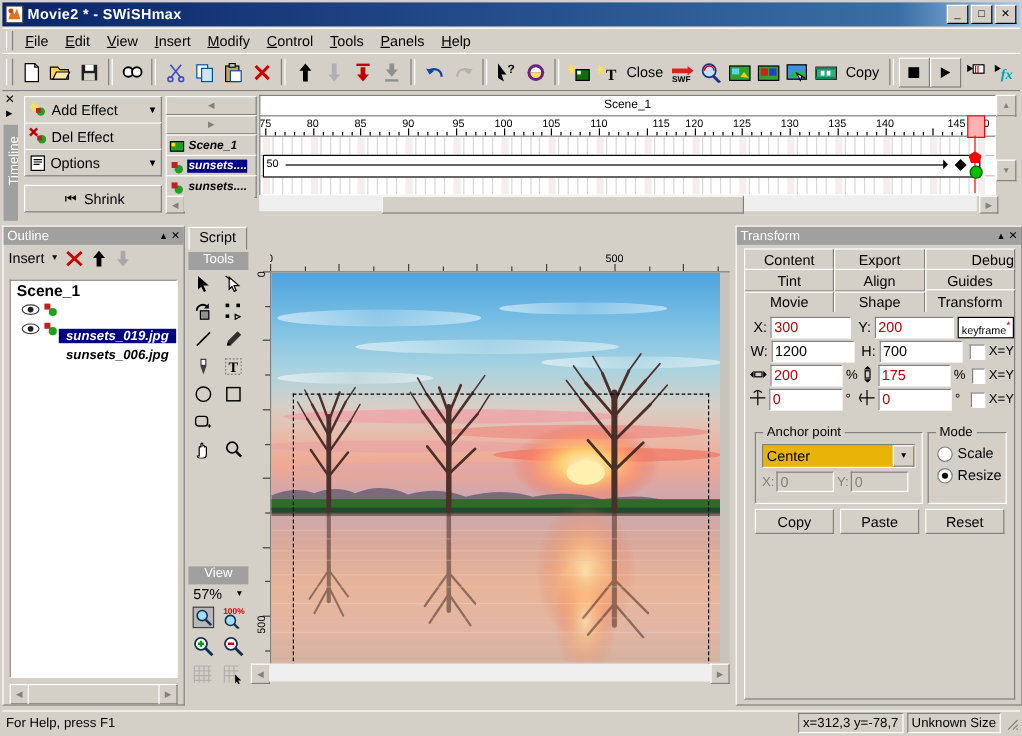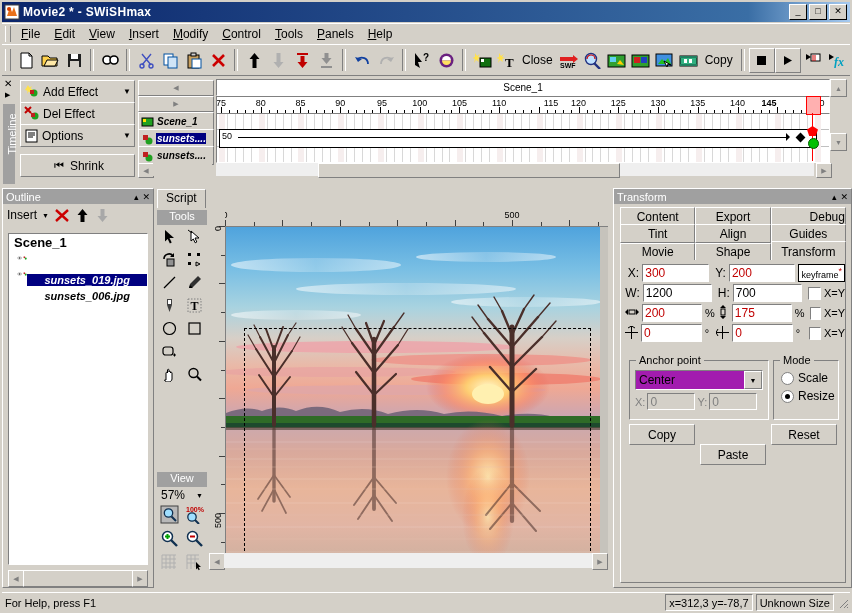--- a/index.html
+++ b/index.html
@@ -74,21 +74,21 @@
   #outline{position:absolute;left:2px;top:188px;width:150px;height:398px;background:#d4d0c8;
     border:1px solid;border-color:#fff #808080 #808080 #fff;}
   .panel-cap{height:15px;background:#a0a0a0;color:#fff;font-size:11px;display:flex;
     align-items:center;padding:0 3px;}
   .panel-cap .cap-t{flex:1;}
   .cap-btn{font-size:9px;color:#000;margin-left:4px;cursor:default;}
   .ol-bar{height:22px;display:flex;align-items:center;gap:5px;padding:0 4px;}
   .ol-list{position:absolute;left:5px;top:44px;right:5px;bottom:22px;background:#fff;
     border:1px solid;border-color:#808080 #fff #fff #808080;overflow:hidden;}
   .ol-row{display:flex;align-items:center;height:16px;font-size:11px;padding-left:2px;}
-  .ol-row .nm{font-style:italic;font-weight:bold;padding:0 17px;margin-top:44px;}
+  .ol-row .nm{font-style:italic;font-weight:bold;padding:0 6px;margin-top:44px;}
   .ol-row.sel .nm{background:#000080;color:#fff;}
   .ol-scene{font-weight:bold;font-size:13px;padding:1px 0 0 5px;}
 
   
   #layout{position:absolute;left:155px;top:188px;width:455px;height:398px;background:#d4d0c8;}
   .tabrow{position:absolute;left:2px;top:2px;height:18px;display:flex;align-items:flex-end;}
   .ltab{height:17px;padding:1px 8px 0;font-size:12px;background:#d4d0c8;
     border:1px solid;border-color:#fff #808080 #808080 #fff;border-bottom:none;margin-right:2px;}
   .ltab.act{height:18px;}
   #tools{position:absolute;left:2px;top:22px;width:50px;}
@@ -131,21 +131,21 @@
   .chk{width:11px;height:11px;background:#fff;border:1px solid;
     border-color:#808080 #fff #fff #808080;}
   .grp{border:1px solid;border-color:#808080 #fff #fff #808080;position:relative;}
   .grp>.gt{position:absolute;left:6px;top:-7px;background:#d4d0c8;padding:0 3px;font-size:11px;}
   .pbtn{height:19px;background:#d4d0c8;border:1px solid;border-color:#fff #808080 #808080 #fff;
     display:flex;align-items:center;justify-content:center;font-size:12px;}
   .radio{width:11px;height:11px;border-radius:50%;background:#fff;
     border:1px solid #808080;display:flex;align-items:center;justify-content:center;}
   .radio i{width:5px;height:5px;border-radius:50%;background:#000;display:none;}
   .radio.on i{display:block;}
-  .combo{height:18px;background:#a21caf;border:1px solid;border-color:#808080 #fff #fff #808080;
+  .combo{height:18px;background:#eab308;border:1px solid;border-color:#808080 #fff #fff #808080;
     display:flex;align-items:center;font-size:12px;padding-left:3px;}
   .combo .ar{margin-left:auto;width:16px;height:16px;background:#d4d0c8;
     border:1px solid;border-color:#fff #808080 #808080 #fff;display:flex;align-items:center;
     justify-content:center;font-size:7px;}
 
   
   #status{position:absolute;left:2px;top:592px;width:848px;height:19px;background:#d4d0c8;
     display:flex;align-items:center;border-top:1px solid #fff;}
   .sb{height:15px;border:1px solid;border-color:#808080 #fff #fff #808080;
     display:flex;align-items:center;padding:0 3px;font-size:11px;}
@@ -540,21 +540,21 @@
         <div class="rlab" style="left: 165px;">95</div>
         <div class="rlab" style="left: 202.667px;">100</div>
         <div class="rlab" style="left: 242.4px;">105</div>
         <div class="rlab" style="left: 282.133px;">110</div>
         <div class="rlab" style="left: 334px;">115</div>
         <div class="rlab" style="left: 361.6px;">120</div>
         <div class="rlab" style="left: 401.333px;">125</div>
         <div class="rlab" style="left: 441.067px;">130</div>
         <div class="rlab" style="left: 480.8px;">135</div>
         <div class="rlab" style="left: 520.533px;">140</div>
-        <div class="rlab" style="left: 552px; font-weight: bold;">145</div>
+        <div class="rlab" style="left: 580px;">145</div>
         <div class="rlab" style="left: 600px;">150</div>
       </div>
 
     <div id="tl-grid">
         <div class="grow" style="top: 32px;"></div>
         <div class="grow" style="top: 15px;"></div>
         <div class="gcol sh" style="left: 598px;"></div>
         <div class="gcol" style="left: 590.053px;"></div>
         <div class="gcol" style="left: 582.107px;"></div>
         <div class="gcol" style="left: 574.16px;"></div>
@@ -1154,21 +1154,21 @@
               <i></i>
             </span>
           <span style="font-size:12px;">Resize</span>
         </div>
       </div>
 
       <div style="position:absolute;left:8px;top:164px;width:208px;display:flex;gap:5px;">
         <div class="pbtn" style="flex:1;">
             <span>Copy</span>
           </div>
-        <div class="pbtn" style="flex:1;margin-top:20px;">
+        <div class="pbtn" style="flex:1;">
             <span>Paste</span>
           </div>
         <div class="pbtn" style="flex:1;">
             <span>Reset</span>
           </div>
       </div>
     </div>
   </div>
 
   <div id="status">

